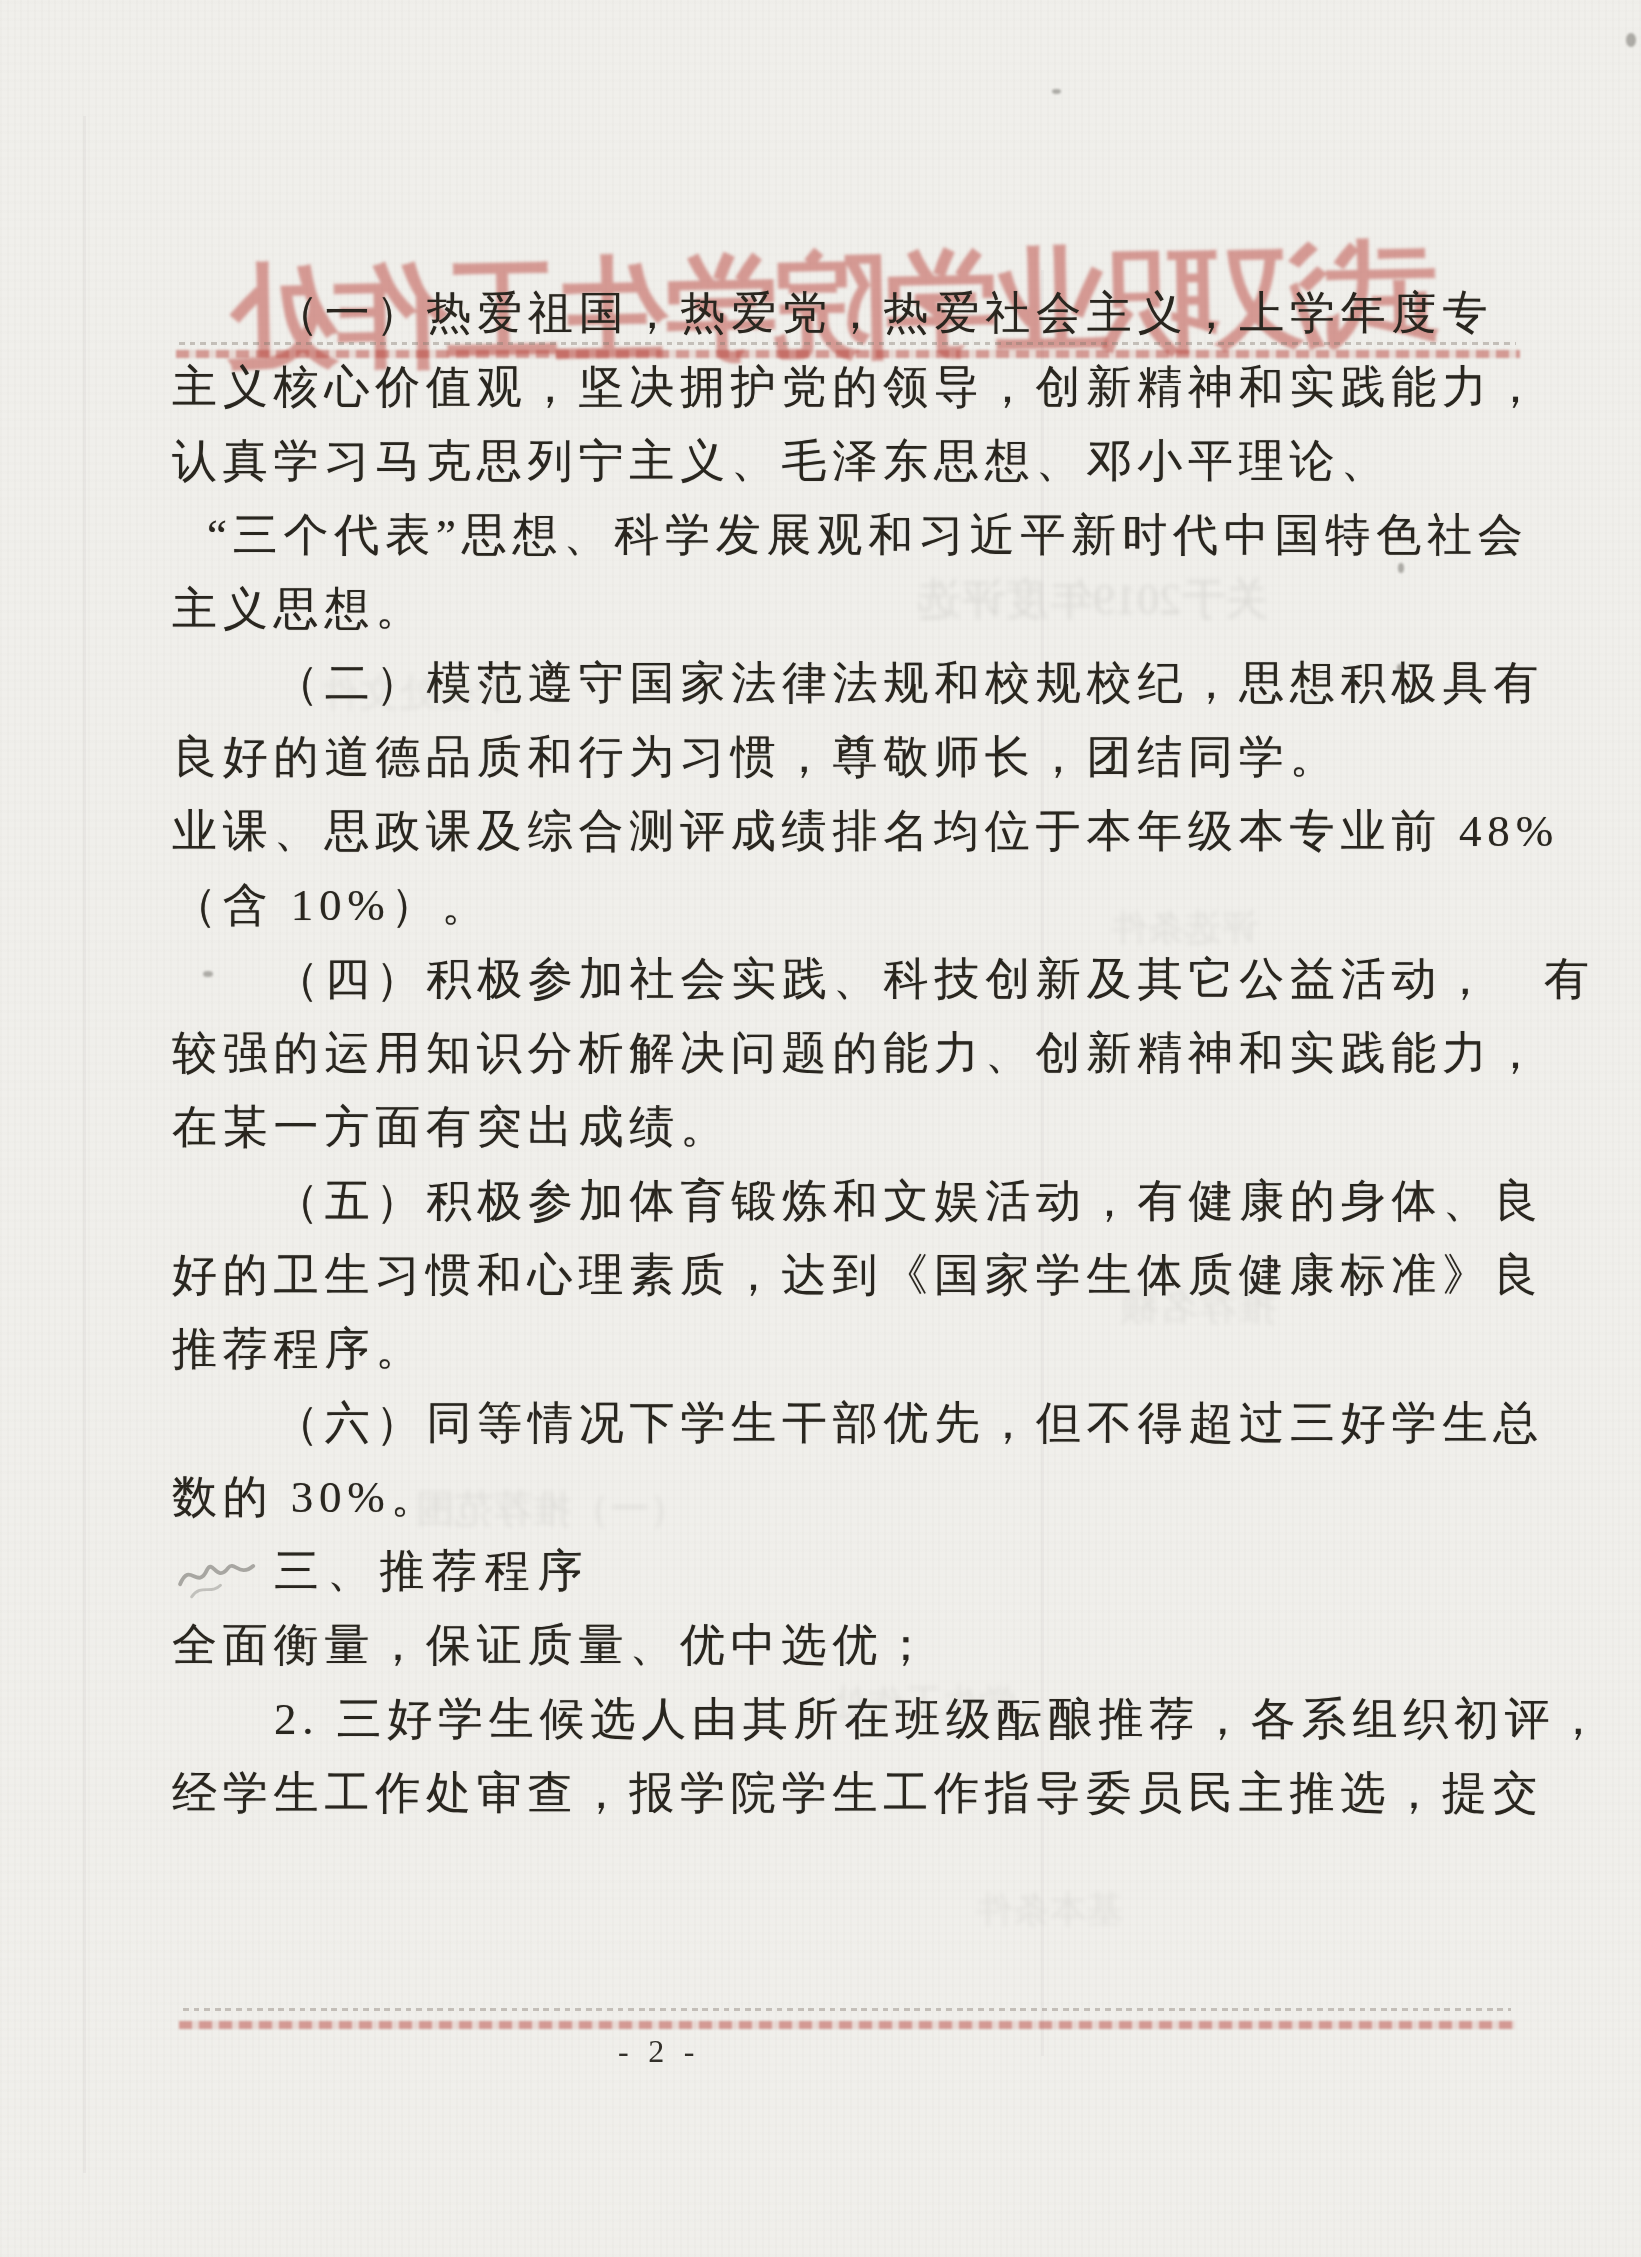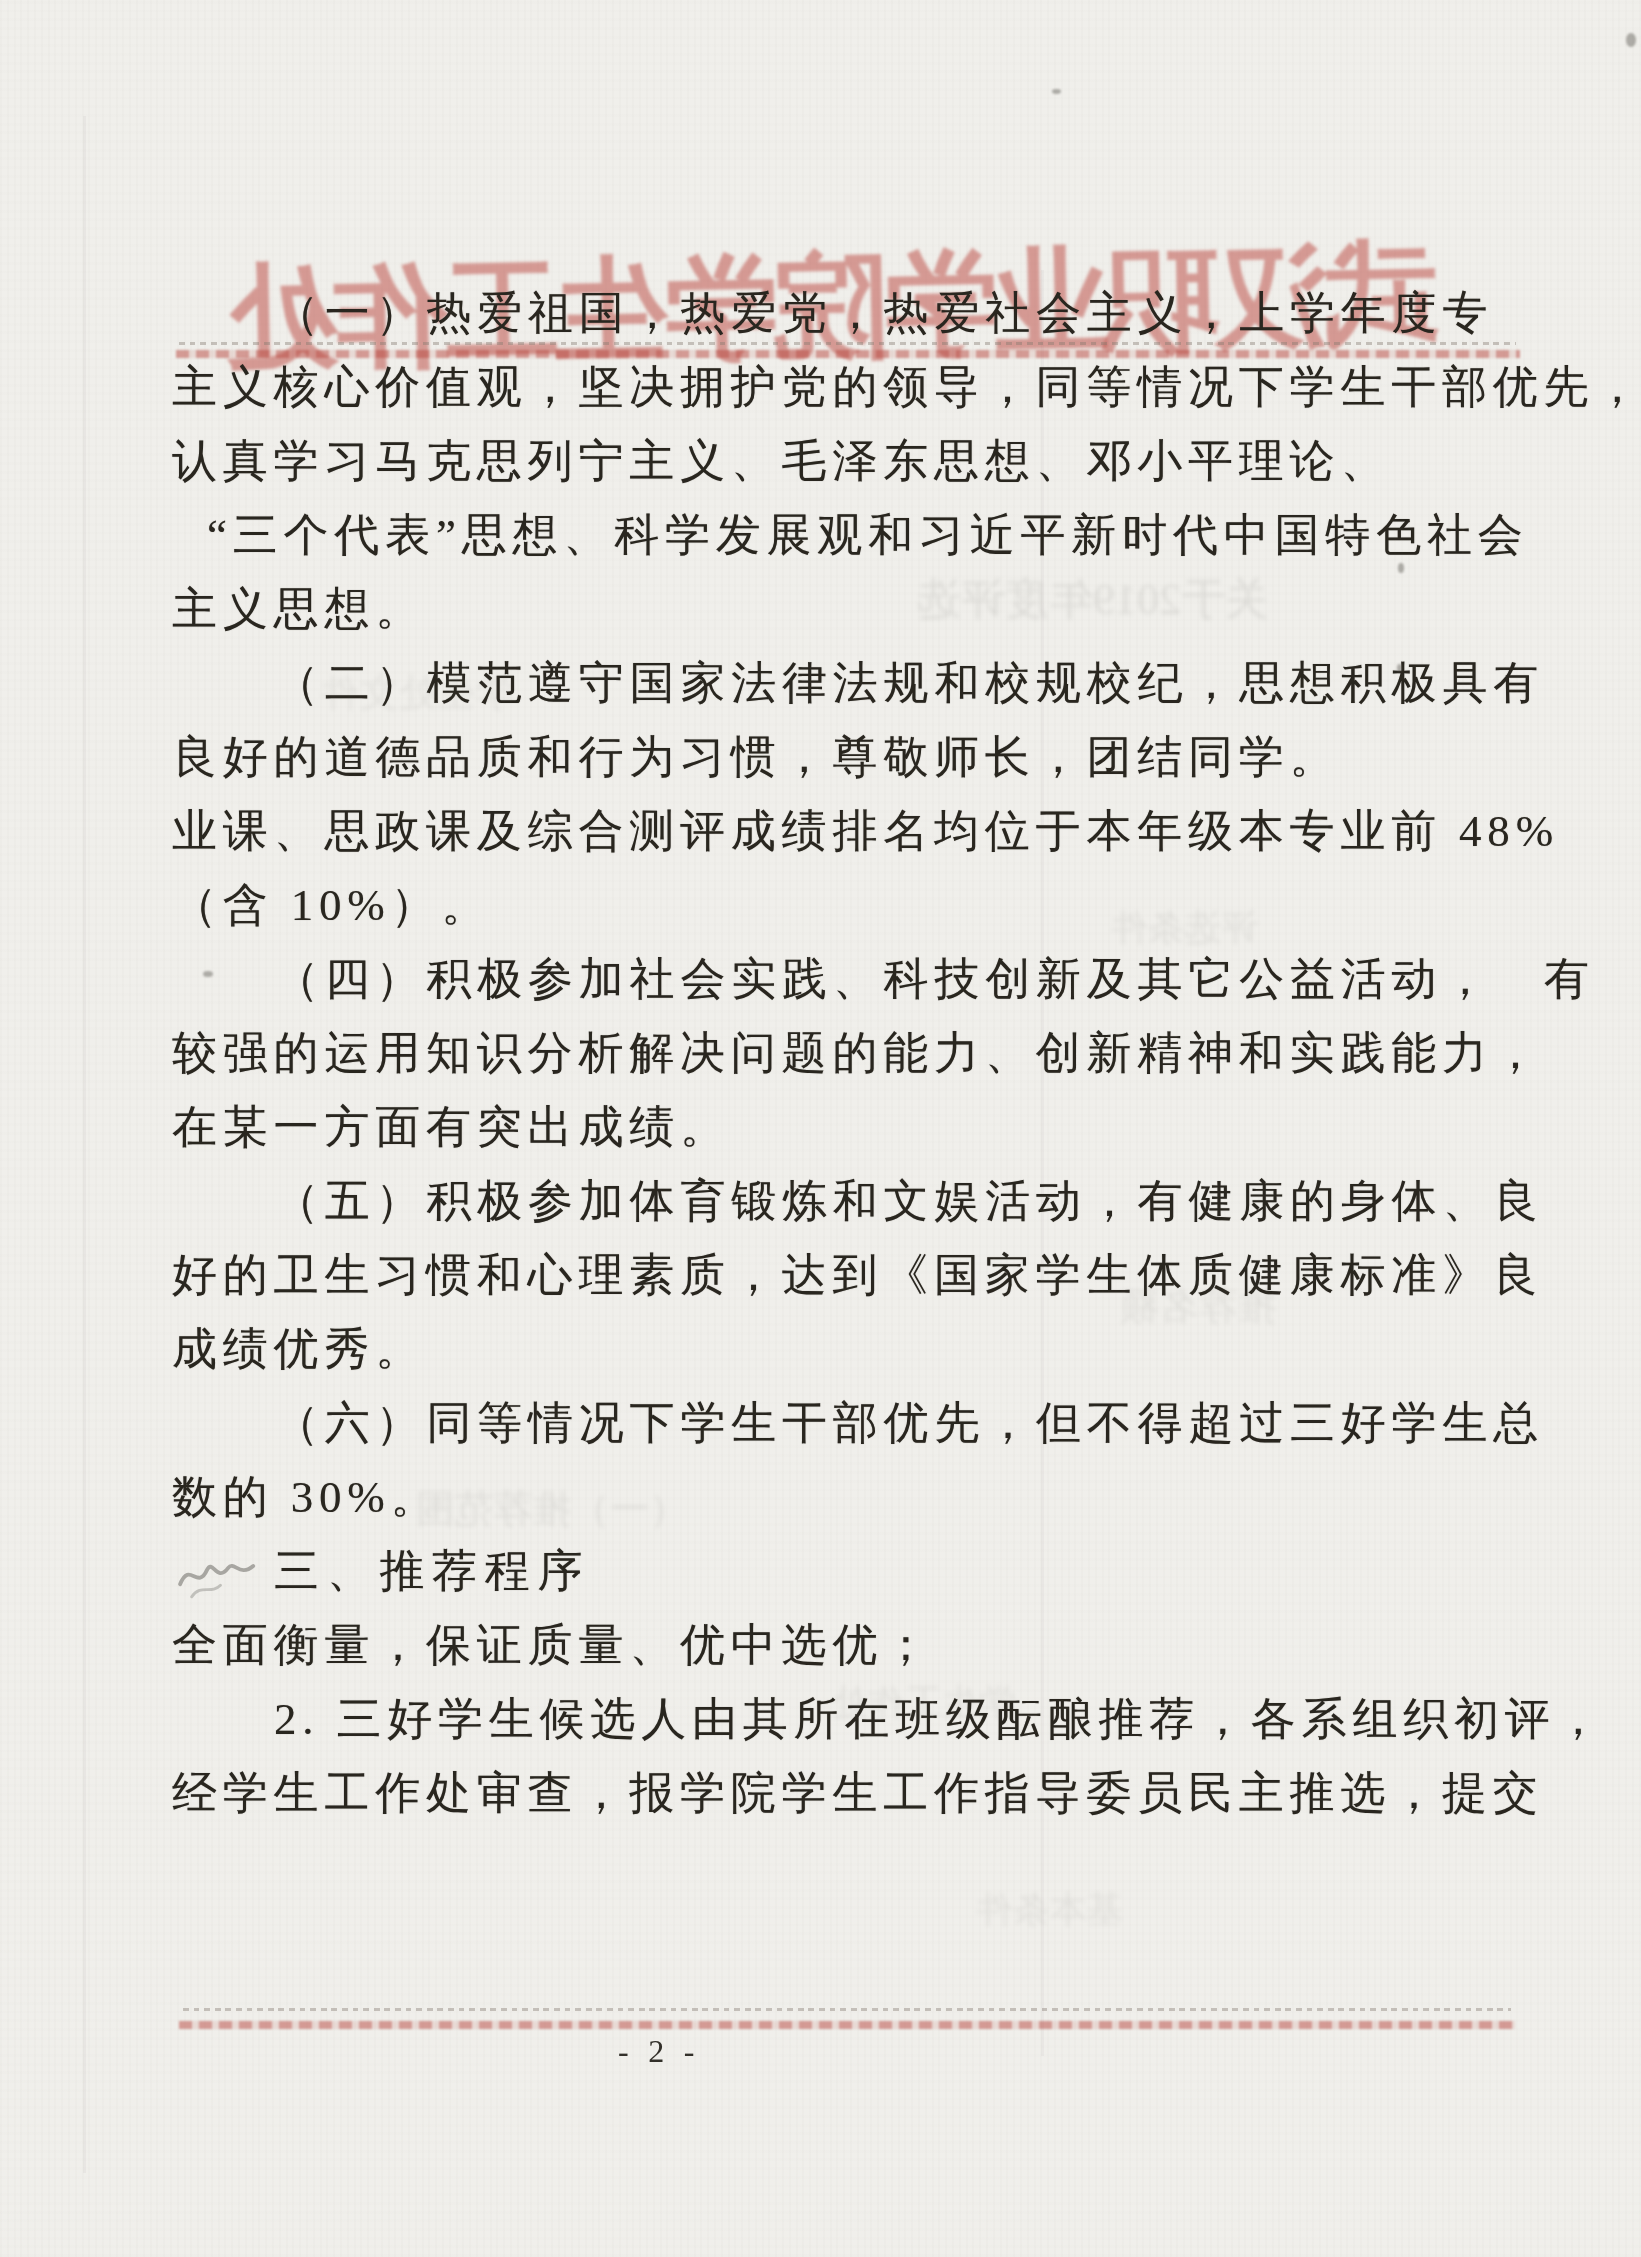--- a/index.html
+++ b/index.html
@@ -86,34 +86,34 @@
 <div class="edge-shade-left"></div>
 <div class="fold-line"></div>
 
 <div class="red-title">武汉职业学院学生工作处</div>
 
 <div id="dash-top-gray" class="dash-gray"></div>
 <div id="dash-top-red" class="dash-red"></div>
 
 <div id="text-block">
     <div class="line indent">（一）热爱祖国，热爱党，热爱社会主义，上学年度专</div>
-    <div class="line">主义核心价值观，坚决拥护党的领导，同等情况下学生干部优先，</div>
+    <div class="line">主义核心价值观，坚决拥护党的领导，创新精神和实践能力，</div>
     <div class="line">认真学习马克思列宁主义、毛泽东思想、邓小平理论、</div>
     <div class="line small-indent">“三个代表”思想、科学发展观和习近平新时代中国特色社会</div>
     <div class="line">主义思想。</div>
     <div class="line indent">（二）模范遵守国家法律法规和校规校纪，思想积极具有</div>
     <div class="line">良好的道德品质和行为习惯，尊敬师长，团结同学。</div>
     <div class="line">业课、思政课及综合测评成绩排名均位于本年级本专业前 48%</div>
     <div class="line">（含 10%）。</div>
     <div class="line indent">（四）积极参加社会实践、科技创新及其它公益活动，　有</div>
     <div class="line">较强的运用知识分析解决问题的能力、创新精神和实践能力，</div>
     <div class="line">在某一方面有突出成绩。</div>
     <div class="line indent">（五）积极参加体育锻炼和文娱活动，有健康的身体、良</div>
     <div class="line">好的卫生习惯和心理素质，达到《国家学生体质健康标准》良</div>
-    <div class="line">成绩优秀。</div>
+    <div class="line">推荐程序。</div>
     <div class="line indent">（六）同等情况下学生干部优先，但不得超过三好学生总</div>
     <div class="line">数的 30%。</div>
     <div class="line indent bold">三、推荐程序</div>
     <div class="line">全面衡量，保证质量、优中选优；</div>
     <div class="line indent">2. 三好学生候选人由其所在班级酝酿推荐，各系组织初评，</div>
     <div class="line">经学生工作处审查，报学院学生工作指导委员民主推选，提交</div>
   </div>
 
 <div>
     <span class="bleed-mark" style="left: 917px; top: 570px; font-size: 44px; opacity: 0.14;">关于2019年度评选</span>

